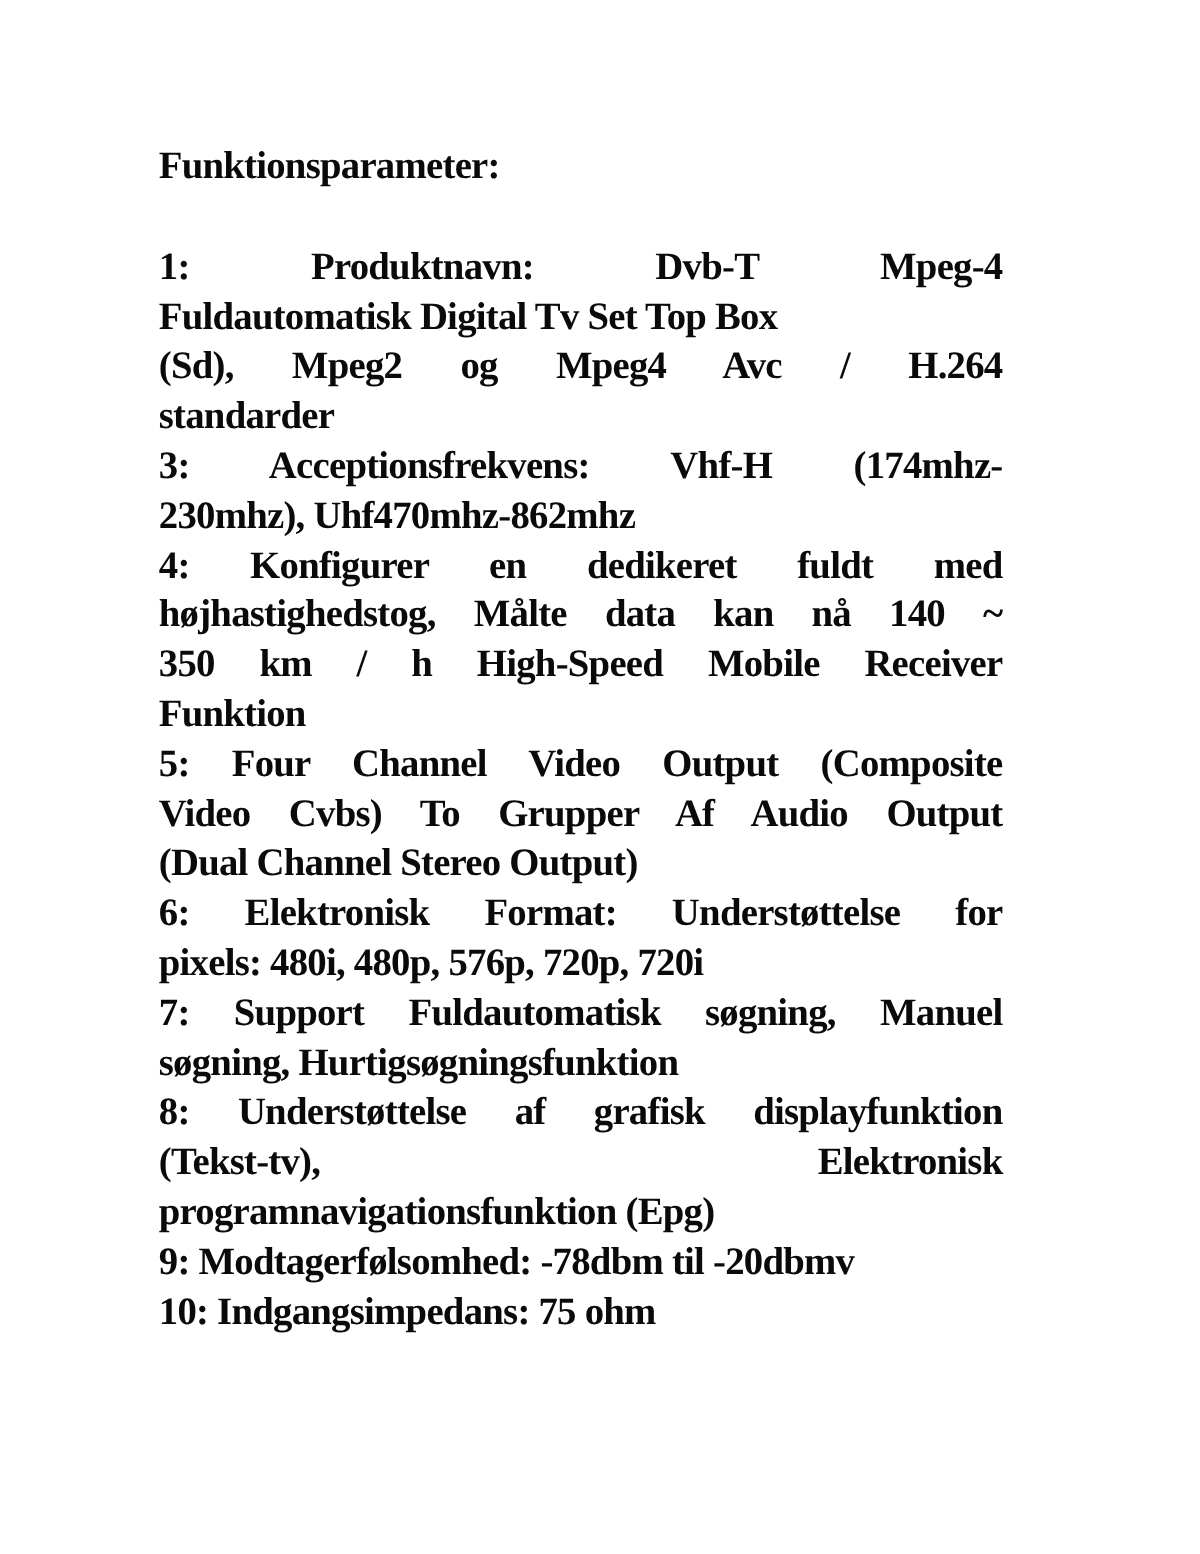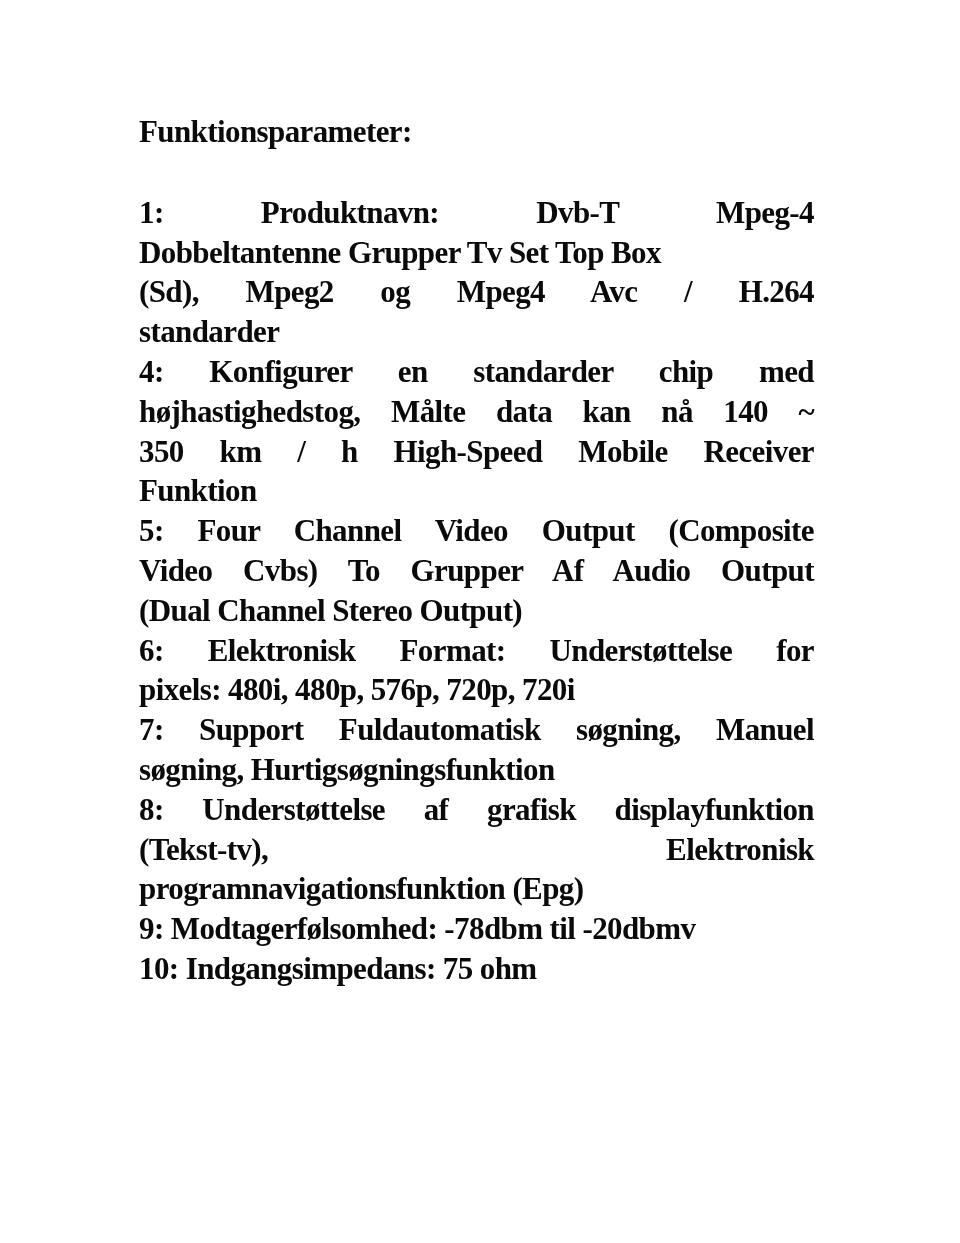--- a/index.html
+++ b/index.html
@@ -8,21 +8,21 @@
       background: #ffffff;
     }
     body {
       width: 960px;
       height: 1243px;
       position: relative;
       overflow: hidden;
     }
     .page {
       position: absolute;
-      left: 139px;
+      left: 127px;
       top: 112px;
       width: 675px;
       font-family: "Liberation Serif", "DejaVu Serif", serif;
       font-weight: bold;
       color: #0a0a0a;
       font-size: 31px;
       line-height: 39.8px;
       letter-spacing: -0.6px;
     }
     .title {
@@ -47,31 +47,35 @@
     }
   </style>
 </head>
 <body>
 
 <div class="page">
   <div class="title">Funktionsparameter:</div>
 
   <div class="item">
     <span class="line">1: Produktnavn: Dvb-T Mpeg-4</span>
-    <span class="line last">Dobbeltantenne Grupper Tv Set Top Box</span>
+    <span class="line last">Fuldautomatisk Digital Tv Set Top Box</span>
   </div>
 
   <div class="item">
     <span class="line">(Sd), Mpeg2 og Mpeg4 Avc / H.264</span>
     <span class="line last">standarder</span>
   </div>
 
+  <div class="item">
+    <span class="line">3: Acceptionsfrekvens: Vhf-H (174mhz-</span>
+    <span class="line last">230mhz), Uhf470mhz-862mhz</span>
+  </div>
 
   <div class="item">
-    <span class="line">4: Konfigurer en standarder chip med</span>
+    <span class="line">4: Konfigurer en dedikeret fuldt med</span>
     <span class="line">højhastighedstog, Målte data kan nå 140 ~</span>
     <span class="line">350 km / h High-Speed Mobile Receiver</span>
     <span class="line last">Funktion</span>
   </div>
 
   <div class="item">
     <span class="line">5: Four Channel Video Output (Composite</span>
     <span class="line">Video Cvbs) To Grupper Af Audio Output</span>
     <span class="line last">(Dual Channel Stereo Output)</span>
   </div>

